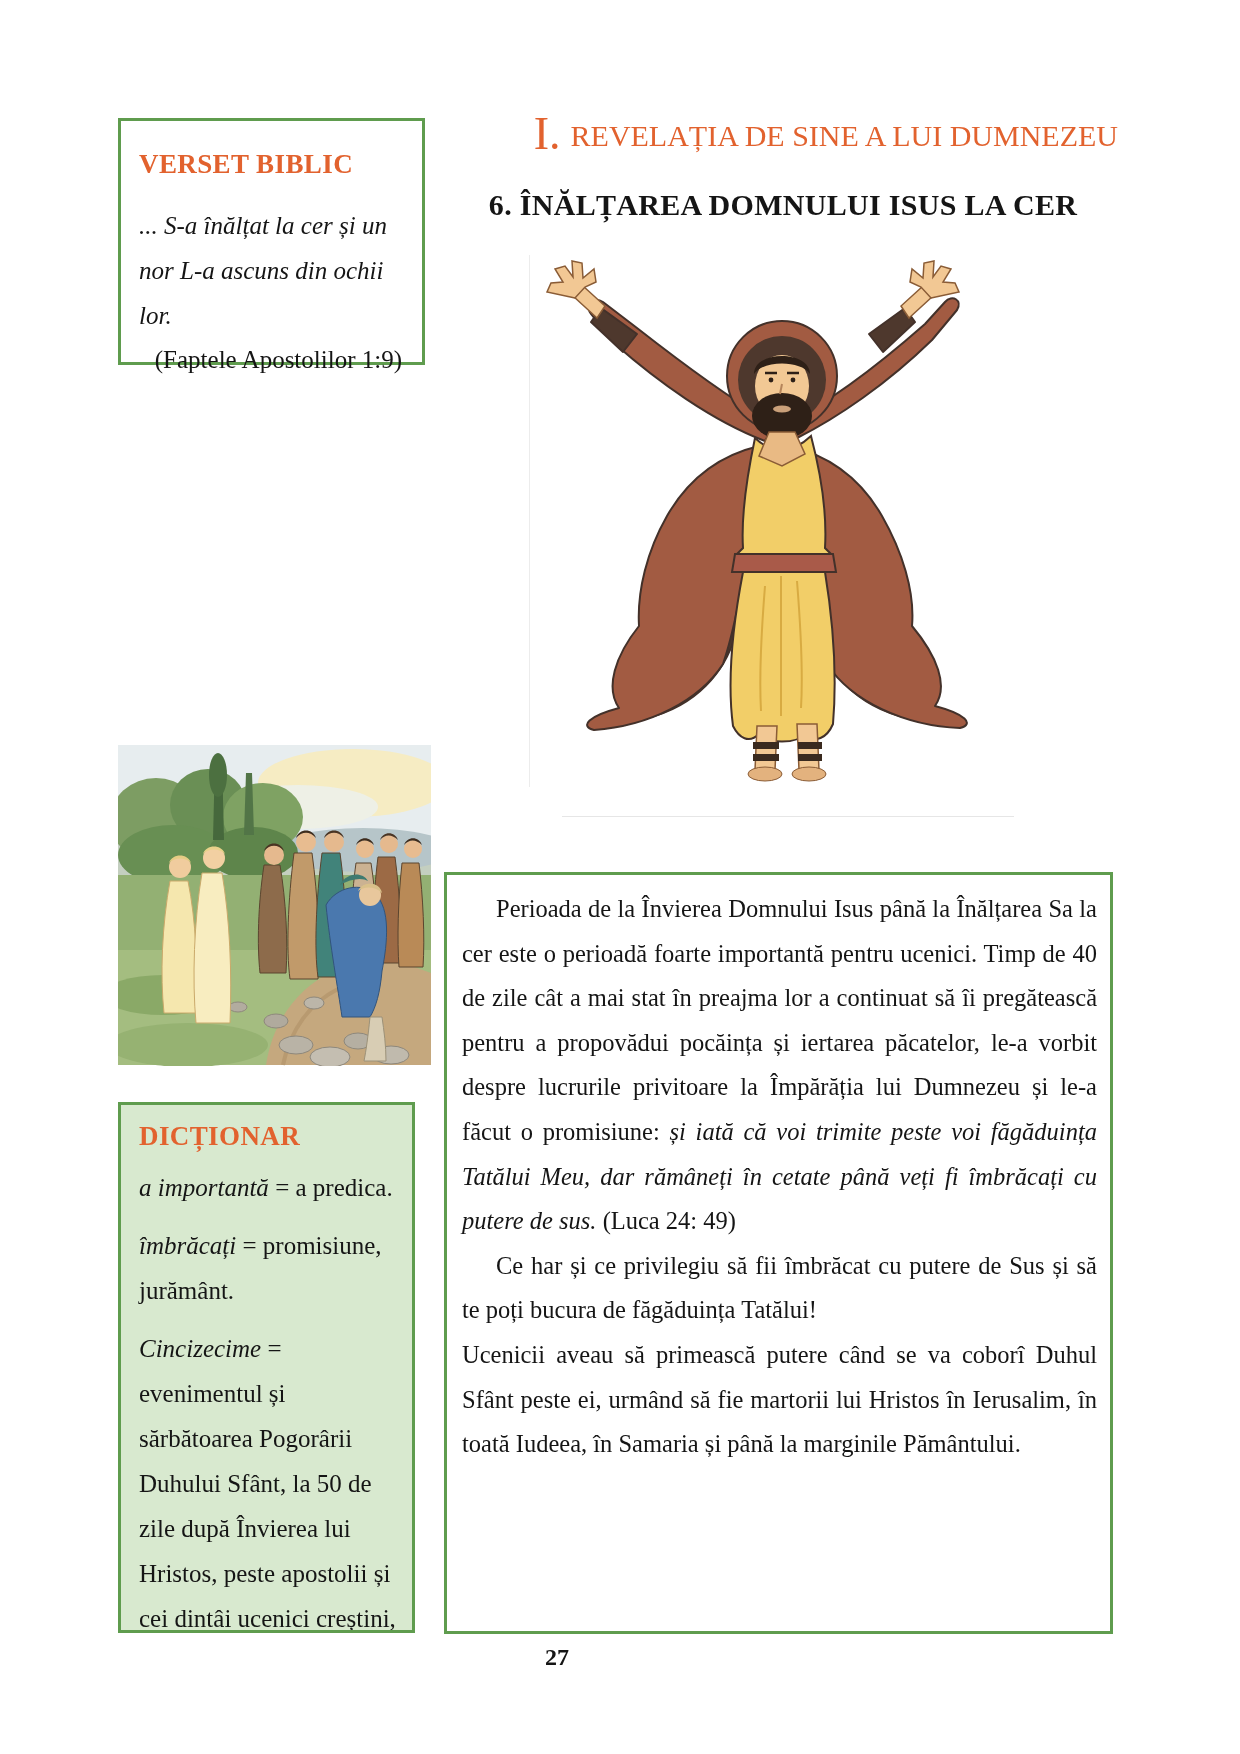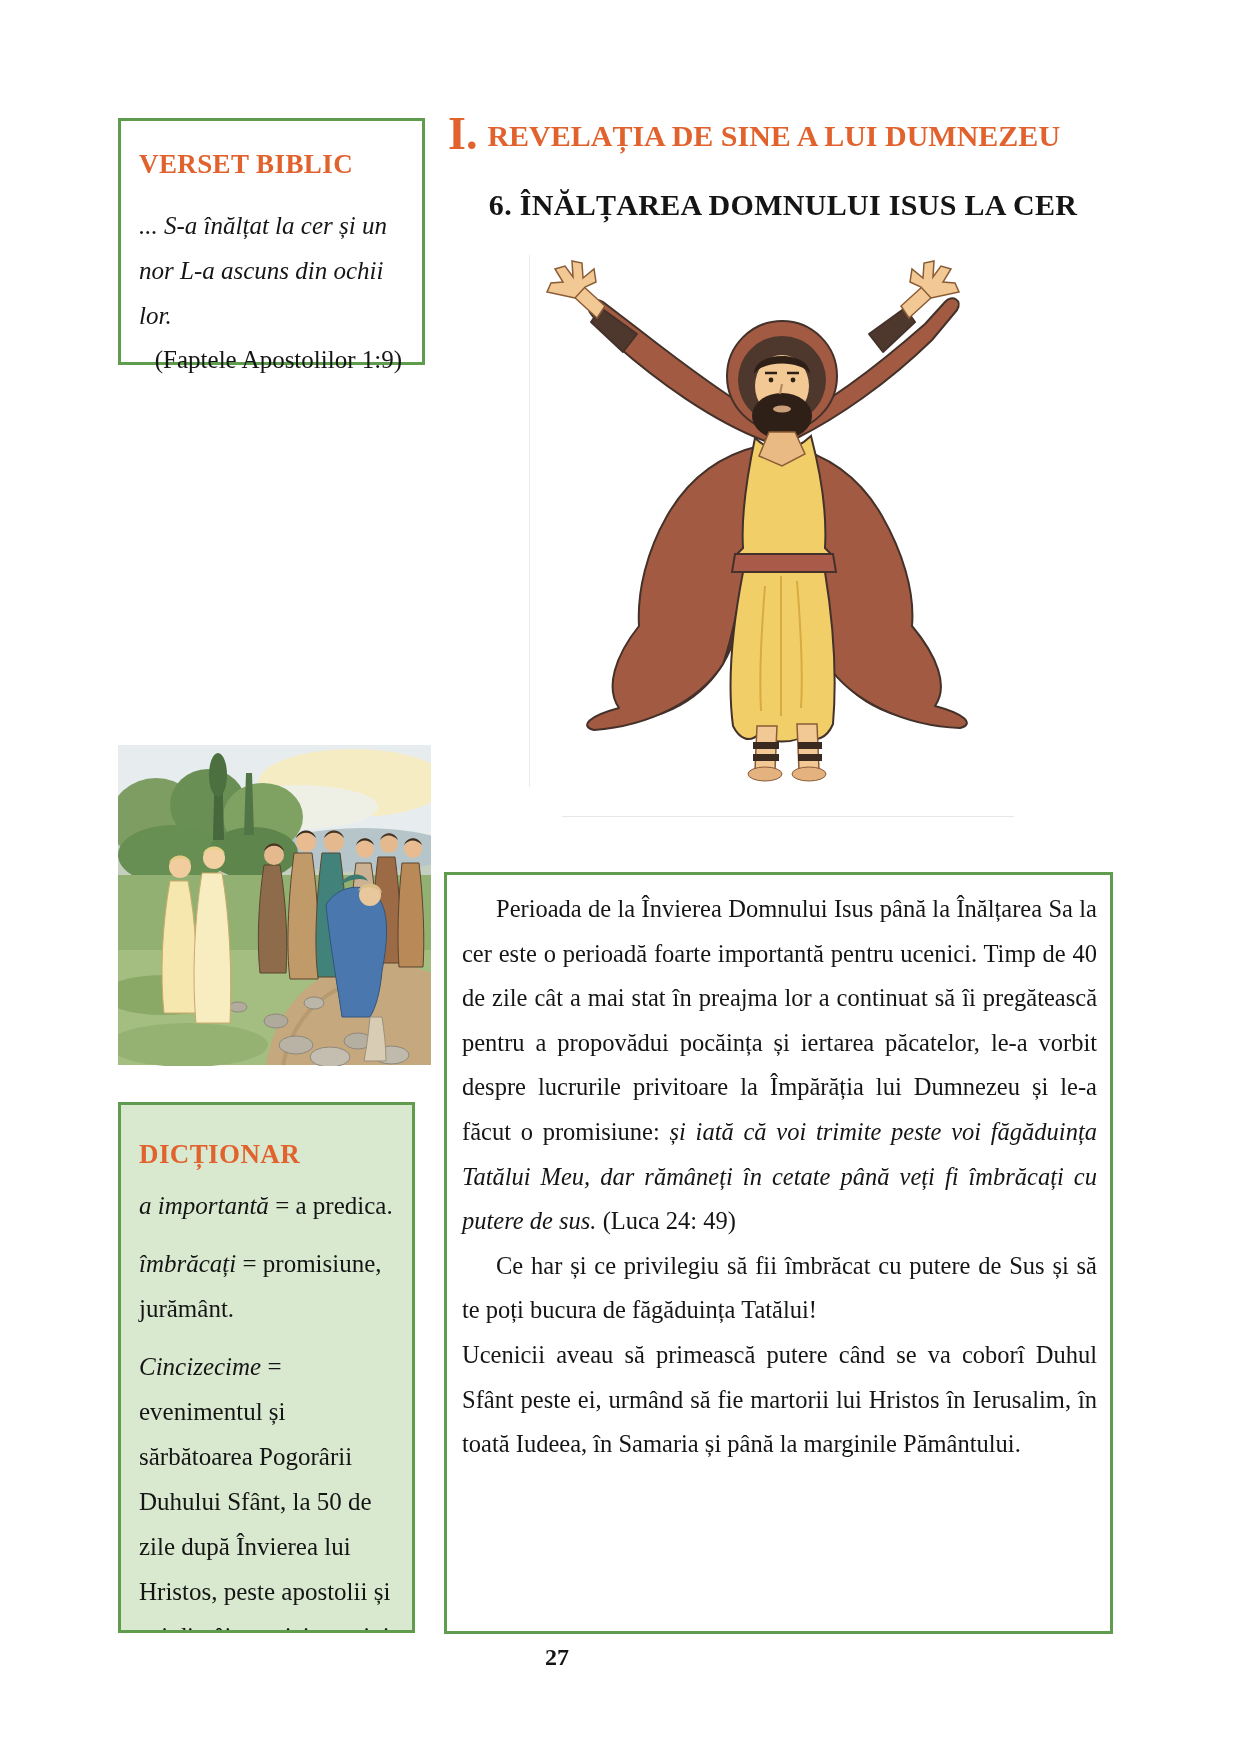--- a/index.html
+++ b/index.html
@@ -29,28 +29,28 @@
   .verse{font-style:italic;font-size:25px;line-height:45px;}
   .verse-ref{font-size:25px;line-height:44px;text-align:right;padding-right:4px;}
 
   #attention-box{left:118px;top:406px;width:307px;height:172px;padding:22px 16px 0 18px;}
   #attention-box .box-heading{margin-bottom:16px;}
   .question{font-size:26px;line-height:45px;}
 
   #disciples-figure{position:absolute;left:118px;top:744px;width:313px;height:322px;}
   #disciples-figure svg{display:block;width:100%;height:100%;}
 
-  #dictionary-box{left:118px;top:1102px;width:297px;height:531px;background:var(--dictbg);padding:32px 14px 0 18px;overflow:hidden;}
+  #dictionary-box{left:118px;top:1102px;width:297px;height:531px;background:var(--dictbg);padding:14px 14px 0 18px;overflow:hidden;}
   #dictionary-box .box-heading{margin-bottom:12px;}
   .dict-entry{font-size:25px;line-height:45px;margin-bottom:13px;}
 
   
   #page-title{
-    position:absolute;left:448px;top:106px;width:670px;text-align:left;
-    color:var(--orange);font-weight:bold;font-size:30px;line-height:56px;white-space:nowrap;
+    position:absolute;left:448px;top:106px;width:670px;text-align:right;
+    color:var(--orange);font-weight:normal;font-size:30px;line-height:56px;white-space:nowrap;
   }
   #page-title .numeral{font-size:46px;margin-right:10px;vertical-align:-3px;}
   #page-subtitle{
     position:absolute;left:448px;top:188px;width:670px;text-align:center;
     font-size:30px;font-weight:bold;letter-spacing:.3px;white-space:nowrap;
   }
 
   #ascension-figure{position:absolute;left:497px;top:253px;width:512px;height:534px;}
   #ascension-figure svg{display:block;width:100%;height:100%;}
   .photo-edge-v{position:absolute;left:529px;top:255px;width:1px;height:532px;background:#ececec;}

